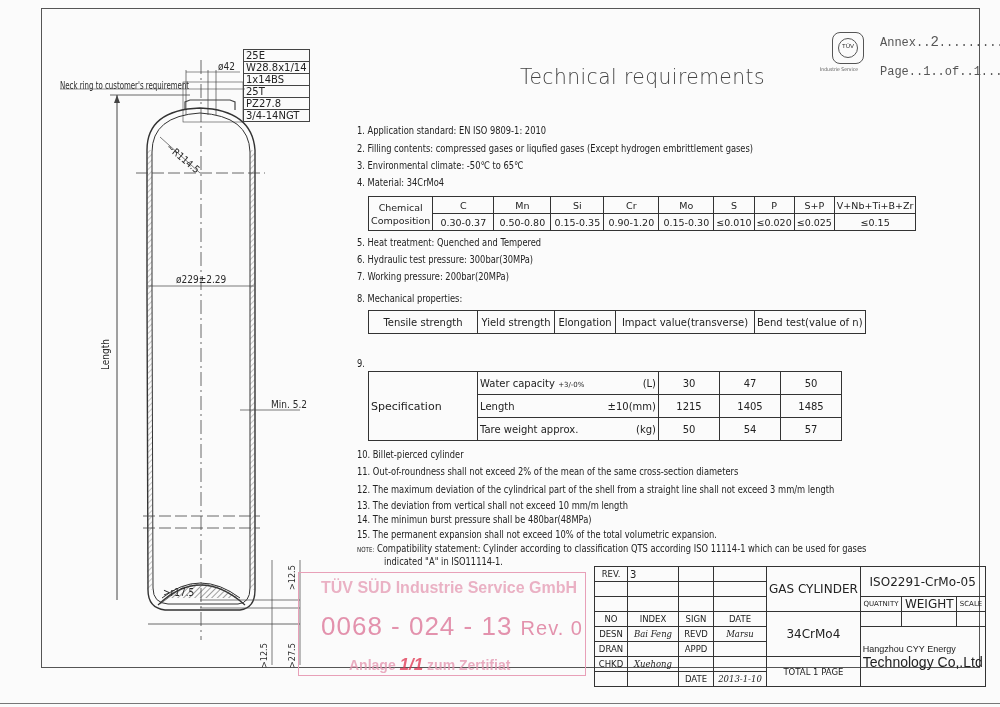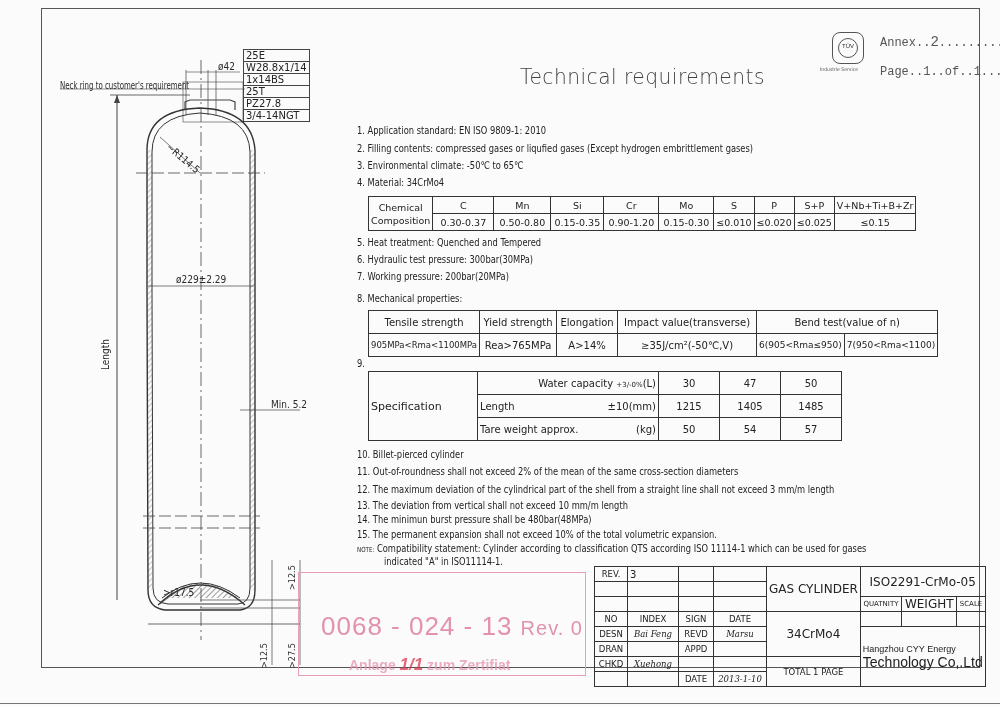--- a/index.html
+++ b/index.html
@@ -164,38 +164,30 @@
 
 <table class="mech" style="left:368px;top:310px;">
   <tbody>
       <tr>
     <td style="width:104px">Tensile strength</td>
     <td style="width:72px">Yield strength</td>
     <td style="width:56px">Elongation</td>
     <td style="width:134px">Impact value(transverse)</td>
     <td colspan="2">Bend test(value of n)</td>
   </tr>
-  <tr>
-    <td style="font-size:8.5px">905MPa&lt;Rma&lt;1100MPa</td>
-    <td>Rea&gt;765MPa</td>
-    <td>A&gt;14%</td>
-    <td>≥35J/cm²(-50℃,V)</td>
-    <td style="width:78px;font-size:9px">6(905&lt;Rma≤950)</td>
-    <td style="width:78px;font-size:9px">7(950&lt;Rma&lt;1100)</td>
-  </tr>
 </tbody>
   </table>
 
 <div class="t req" style="left:357px;top:357px;">9.</div>
 
 <table class="spec" style="left:368px;top:371px;">
   <tbody>
       <tr>
     <td rowspan="3" style="width:104px;text-align:left;font-size:11px;">Specification</td>
-    <td style="width:176px;text-align:right;"><span>Water capacity</span> <span style="font-size:7px">+3/-0%</span><span style="float:right">(L)</span></td>
+    <td style="width:176px;text-align:left;"><span>Water capacity</span> <span style="font-size:7px">+3/-0%</span><span style="float:right">(L)</span></td>
     <td style="width:56px">30</td>
     <td style="width:56px">47</td>
     <td style="width:56px">50</td>
   </tr>
   <tr>
     <td style="text-align:left;"><span>Length</span><span style="float:right">±10(mm)</span></td>
     <td>1215</td>
     <td>1405</td>
     <td>1485</td>
   </tr>
@@ -211,20 +203,21 @@
 <div class="t req" style="left:357px;top:448px;">10. Billet-pierced cylinder</div>
 <div class="t req" style="left:357px;top:465px;">11. Out-of-roundness shall not exceed 2% of the mean of the same cross-section diameters</div>
 <div class="t req" style="left:357px;top:483px;">12. The maximum deviation of the cylindrical part of the shell from a straight line shall not exceed 3 mm/m length</div>
 <div class="t req" style="left:357px;top:499px;">13. The deviation from vertical shall not exceed 10 mm/m length</div>
 <div class="t req" style="left:357px;top:513px;">14. The minimun burst pressure shall be 480bar(48MPa)</div>
 <div class="t req" style="left:357px;top:528px;">15. The permanent expansion shall not exceed 10% of the total volumetric expansion.</div>
 <div class="t req" style="left:357px;top:542px;"><span style="font-size:7px">NOTE:</span> <span>Compatibility statement: Cylinder according to classification QTS according ISO 11114-1 which can be used for gases</span></div>
 <div class="t req" style="left:384px;top:555px;">indicated "A" in  ISO11114-1.</div>
 
 <div class="stamp">
+  <div class="l1">TÜV SÜD Industrie Service GmbH</div>
   <div class="l2"><span>0068 - 024 - 13</span> <span style="font-size:20px">Rev. 0</span></div>
   <div class="l3"><span>Anlage</span> <span class="frac">1/1</span> <span>zum Zertifiat</span></div>
 </div>
 
 <table class="tb" style="left:594px;top:566px;">
   <tbody>
       <tr>
     <td style="width:28px">REV.</td>
     <td style="width:46px;text-align:left;font-size:10px">3</td>
     <td style="width:30px"></td>

